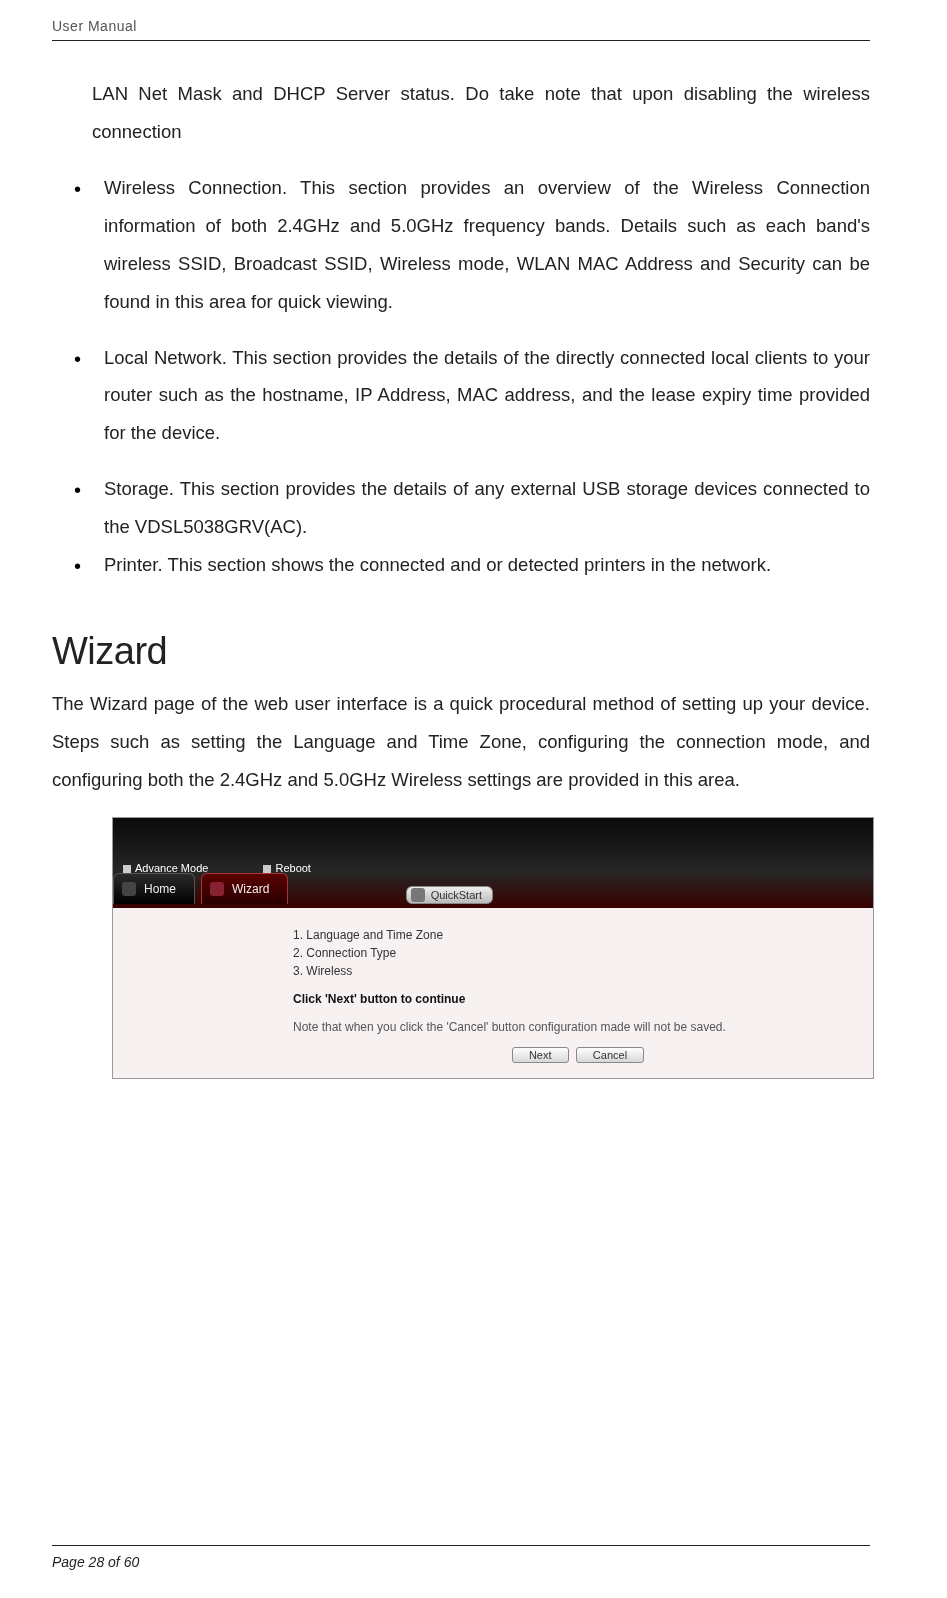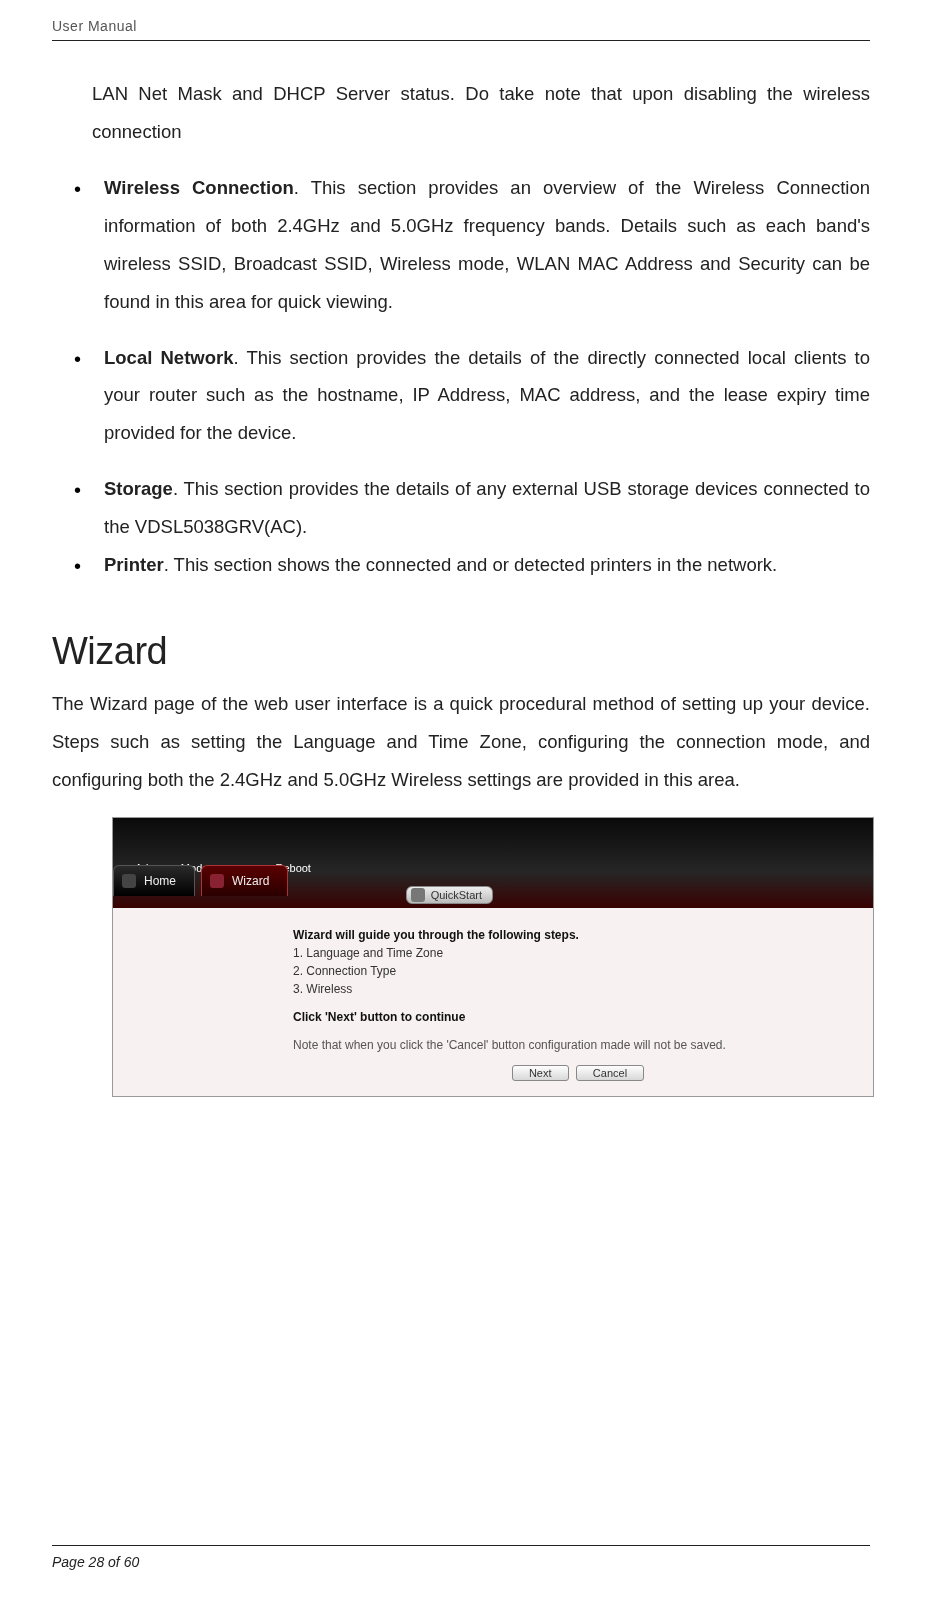--- a/index.html
+++ b/index.html
@@ -54,21 +54,21 @@
     content: "•";
     position: absolute;
     left: -8px;
     top: 0;
     font-size: 20px;
     color: #000;
   }
   ul.bullets.tight > li {
     margin-bottom: 0;
   }
-  .bold { font-weight: bold; }
+  .bold { font-weight: normal; }
   h1.section {
     font-family: "Century Gothic", "Avant Garde", sans-serif;
     font-weight: normal;
     font-size: 38px;
     margin: 46px 0 12px 0;
     letter-spacing: -0.5px;
   }
   .para {
     font-size: 18.5px;
     line-height: 2.05;
@@ -106,21 +106,21 @@
   .router-mode-row .sq {
     display: inline-block;
     width: 8px;
     height: 8px;
     background: #ccc;
     margin-right: 4px;
     vertical-align: middle;
   }
   .router-tabs {
     position: absolute;
-    bottom: 12px;
+    bottom: 4px;
     left: 0;
     display: flex;
     align-items: flex-end;
   }
   .rtab {
     background: linear-gradient(#2a2a2a,#000);
     border: 1px solid #555;
     border-bottom: none;
     border-radius: 6px 6px 0 0;
     padding: 6px 18px 6px 30px;
@@ -263,21 +263,20 @@
               <span>Home</span>
             </div>
           <div class="rtab active">
               <span class="ticon"></span>
               <span>Wizard</span>
             </div>
         </div>
         <div class="quickstart">QuickStart</div>
       </div>
       <div class="router-body">
-        <div class="lead">Wizard will guide you through the following steps.</div>
         <div>1. Language and Time Zone</div>
         <div>2. Connection Type</div>
         <div>3. Wireless</div>
         <div class="lead" style="margin-top:10px;">Click 'Next' button to continue</div>
         <div class="note">Note that when you click the 'Cancel' button configuration made will not be saved.</div>
         <div class="router-buttons">
           <button>Next</button>
           <button>Cancel</button>
         </div>
       </div>

